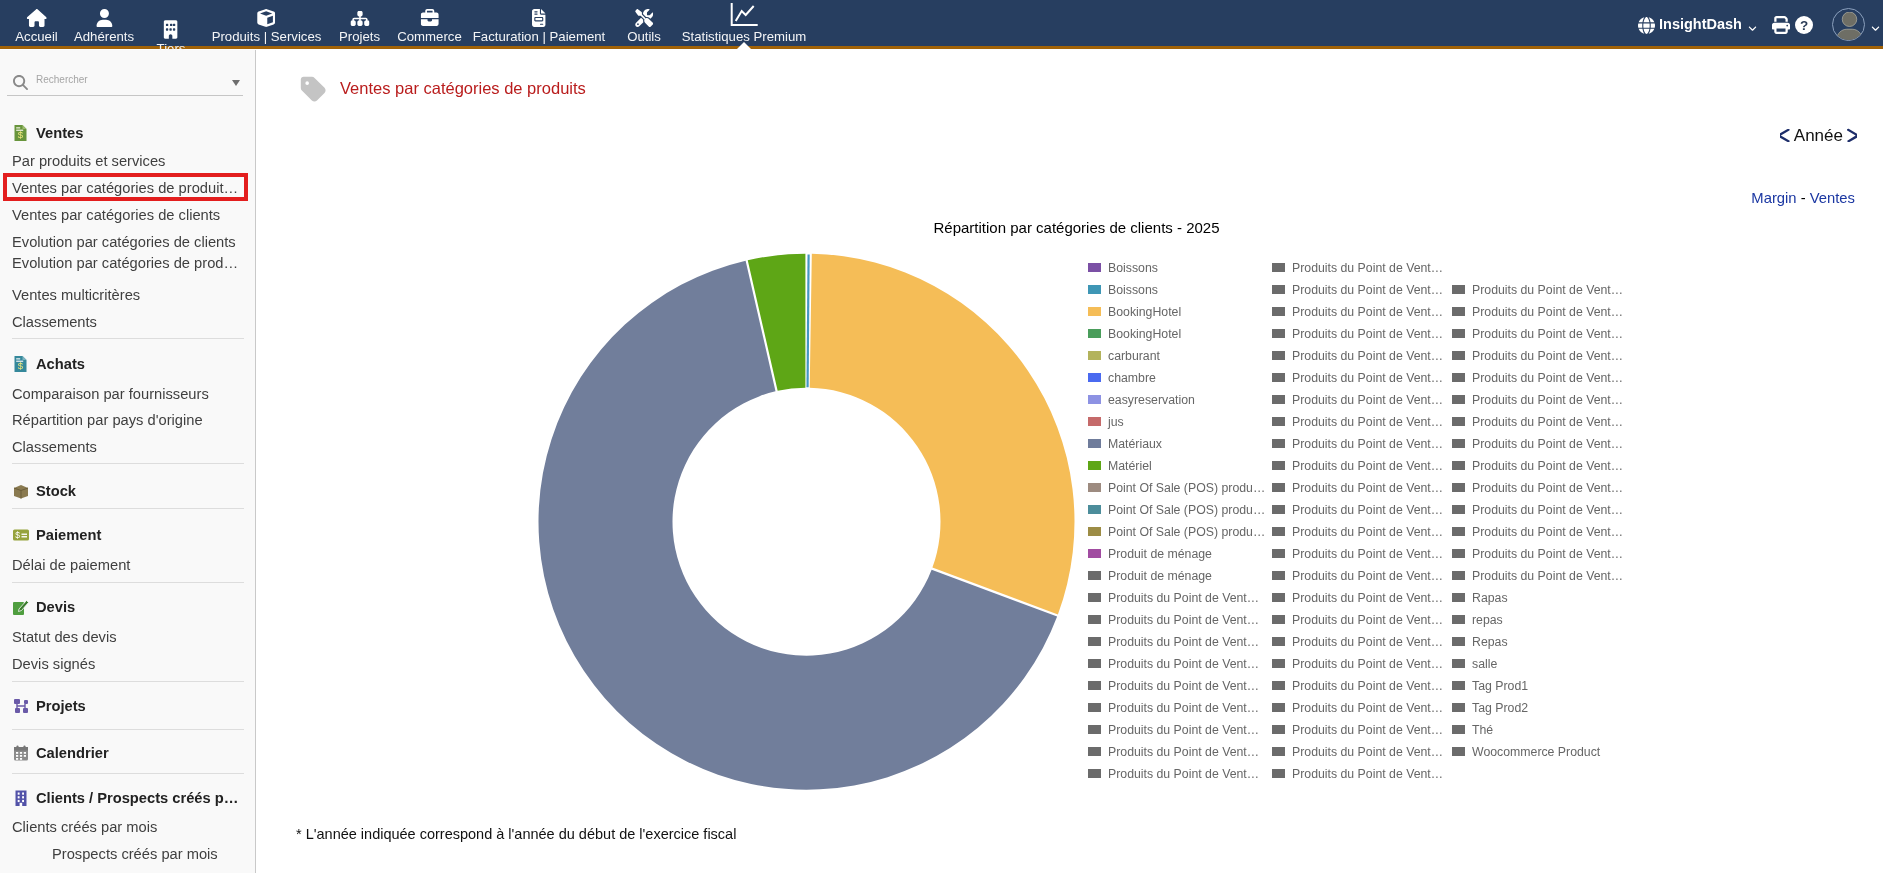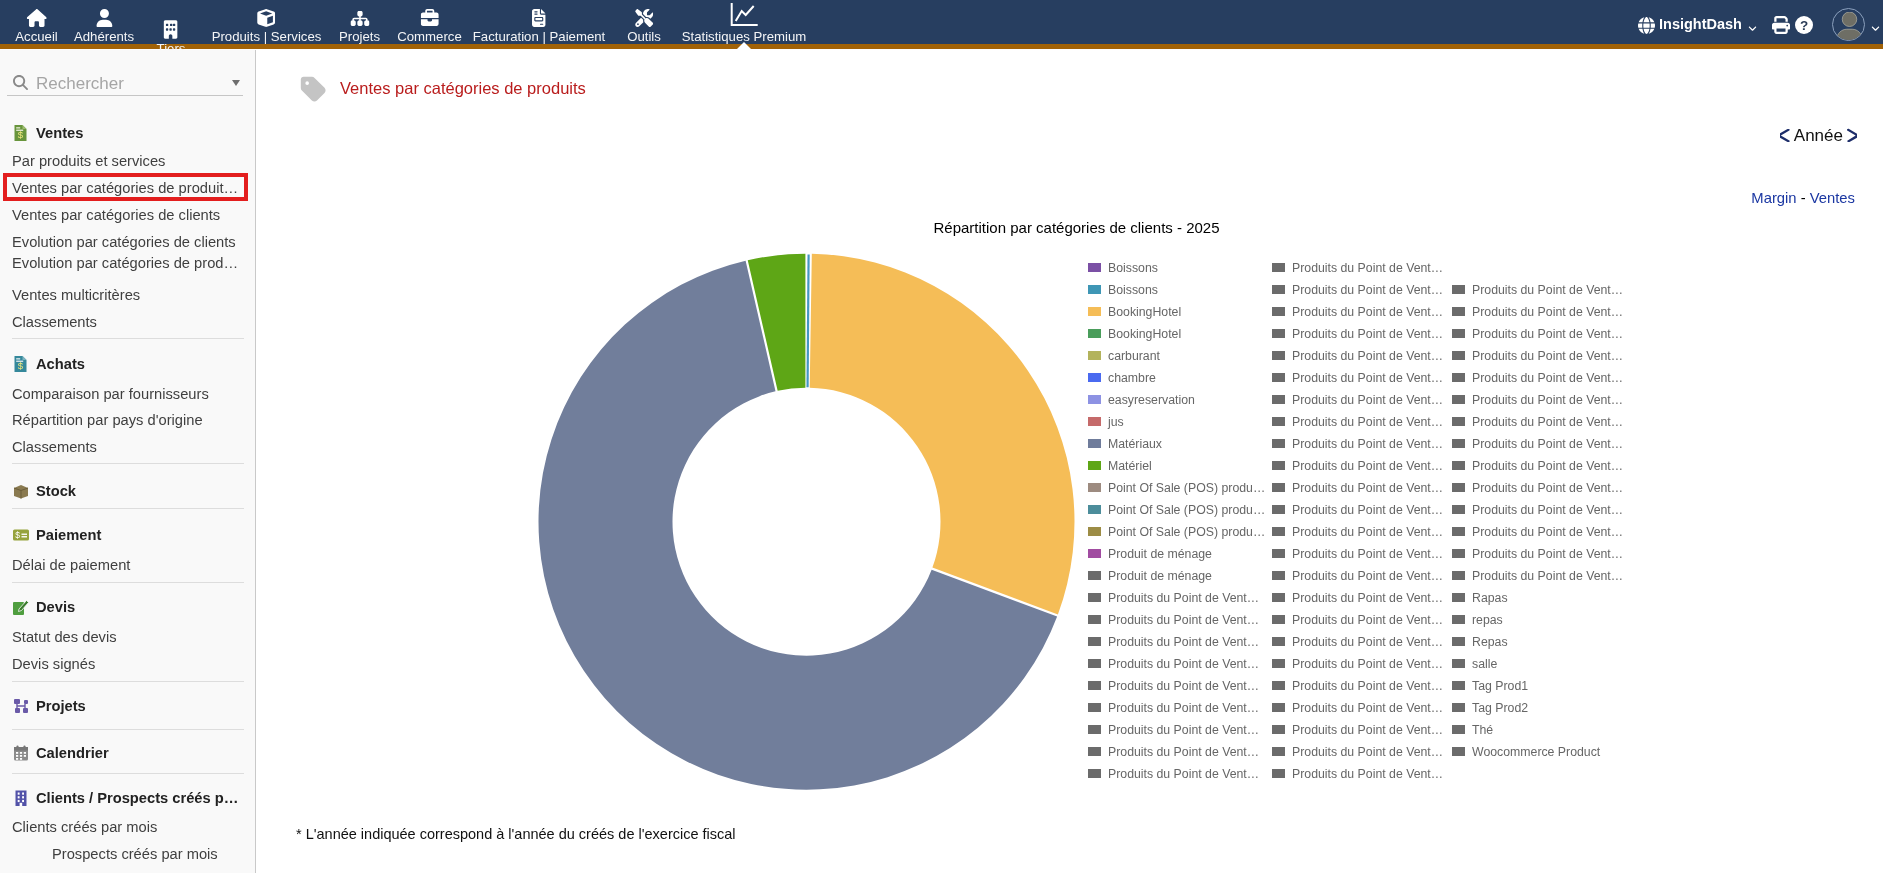--- a/index.html
+++ b/index.html
@@ -1,18 +1,18 @@
 <!DOCTYPE html>
 <html><head>
 <meta charset="utf-8">
 <style>
 * { margin:0; padding:0; box-sizing:border-box; }
 html,body { width:1883px; height:873px; overflow:hidden; background:#fff;
   font-family:"Liberation Sans", sans-serif; }
-#navbar { position:absolute; left:0; top:0; width:1883px; height:49px; background:#273e60; border-bottom:5px solid #a16207; }
+#navbar { position:absolute; left:0; top:0; width:1883px; height:49px; background:#273e60; border-bottom:3px solid #a16207; }
 .navitem { position:absolute; top:0; height:50px; text-align:center; color:#f4f5f7; white-space:nowrap; }
 .navitem .nico { height:27px; display:flex; align-items:flex-end; justify-content:center; }
 .navitem .nlab { font-size:13.2px; line-height:20px; white-space:nowrap; }
 #notch { position:absolute; top:42px; left:736px; width:0; height:0;
   border-left:8px solid transparent; border-right:8px solid transparent; border-bottom:8px solid #fff; }
 #sidebar { position:absolute; left:0; top:50px; width:256px; height:823px; background:#f9f9f9; border-right:1px solid #c9c9c9; }
 .sb-item { position:absolute; left:12px; font-size:14.7px; color:#3f3f3f; white-space:nowrap; }
 .sb-head { position:absolute; left:36px; font-size:14.7px; font-weight:bold; color:#222; white-space:nowrap; }
 .sb-sep { position:absolute; left:12px; width:232px; border-top:1px solid #ddd; }
 .sb-ico { position:absolute; left:13px; width:16px; height:16px; }
@@ -122,21 +122,21 @@
   <div style="position:absolute; left:1869px; top:20px;"><svg width="13" height="10" viewBox="0 0 448 512" fill="#fff">
         <path d="M201.4 342.6c12.5 12.5 32.8 12.5 45.3 0l160-160c12.5-12.5 12.5-32.8 0-45.3s-32.8-12.5-45.3 0L224 274.7 86.6 137.4c-12.5-12.5-32.8-12.5-45.3 0s-12.5 32.8 0 45.3l160 160z"></path>
       </svg></div>
 </div>
 <div id="notch"></div>
 <div id="sidebar">
   <div style="position:absolute; left:7px; top:20px; width:236px; height:26px; border-bottom:1px solid #c6c6c6;">
     <svg style="position:absolute; left:6px; top:5px;" width="15" height="15" viewBox="0 0 512 512" fill="#8a8a8a">
         <path d="M416 208c0 45.9-14.9 88.3-40 122.7L502.6 457.4c12.5 12.5 12.5 32.8 0 45.3s-32.8 12.5-45.3 0L330.7 376c-34.4 25.2-76.8 40-122.7 40C93.1 416 0 322.9 0 208S93.1 0 208 0S416 93.1 416 208zM208 352a144 144 0 1 0 0-288 144 144 0 1 0 0 288z"></path>
       </svg>
-    <span style="position:absolute; left:29px; top:4px; font-size:17px; color:#a5a5a5;">Rechercher</span>
+    <span style="position:absolute; left:29px; top:4px; font-size:10px; color:#a5a5a5;">Rechercher</span>
     <div style="position:absolute; right:3px; top:10px; width:0; height:0; border-left:4.5px solid transparent; border-right:4.5px solid transparent; border-top:6px solid #6e6e6e;"></div>
   </div>
 
   <svg class="sb-ico" style="top:75px;" viewBox="0 0 16 16">
       <path d="M1.5 0 L9.5 0 L13.5 4 L13.5 16 L1.5 16 Z" fill="#68953c"></path>
       <path d="M9.5 0 L9.5 4 L13.5 4 Z" fill="#9dbb6f"></path>
       <rect x="3.2" y="2.2" width="4" height="1.3" fill="#e9edda"></rect>
       <rect x="3.2" y="4.6" width="7" height="1.3" fill="#e9edda"></rect>
       <text x="7.5" y="13.4" font-size="9.5" fill="#f0e87e" text-anchor="middle" font-family="Liberation Sans">$</text>
     </svg>
@@ -326,14 +326,14 @@
   <div class="legrow" style="left:1195px; top:541px;"><span class="sw" style="background:#6b6b6b;"></span>Rapas</div>
   <div class="legrow" style="left:1195px; top:563px;"><span class="sw" style="background:#6b6b6b;"></span>repas</div>
   <div class="legrow" style="left:1195px; top:585px;"><span class="sw" style="background:#6b6b6b;"></span>Repas</div>
   <div class="legrow" style="left:1195px; top:607px;"><span class="sw" style="background:#6b6b6b;"></span>salle</div>
   <div class="legrow" style="left:1195px; top:629px;"><span class="sw" style="background:#6b6b6b;"></span>Tag Prod1</div>
   <div class="legrow" style="left:1195px; top:651px;"><span class="sw" style="background:#6b6b6b;"></span>Tag Prod2</div>
   <div class="legrow" style="left:1195px; top:673px;"><span class="sw" style="background:#6b6b6b;"></span>Thé</div>
   <div class="legrow" style="left:1195px; top:695px;"><span class="sw" style="background:#6b6b6b;"></span>Woocommerce Product</div>
   </div>
 
-  <div style="position:absolute; left:39px; top:776px; font-size:14.5px; color:#111;">* L'année indiquée correspond à l'année du créés de l'exercice fiscal</div>
+  <div style="position:absolute; left:39px; top:776px; font-size:14.5px; color:#111;">* L'année indiquée correspond à l'année du début de l'exercice fiscal</div>
 </div>
 
 </body></html>

